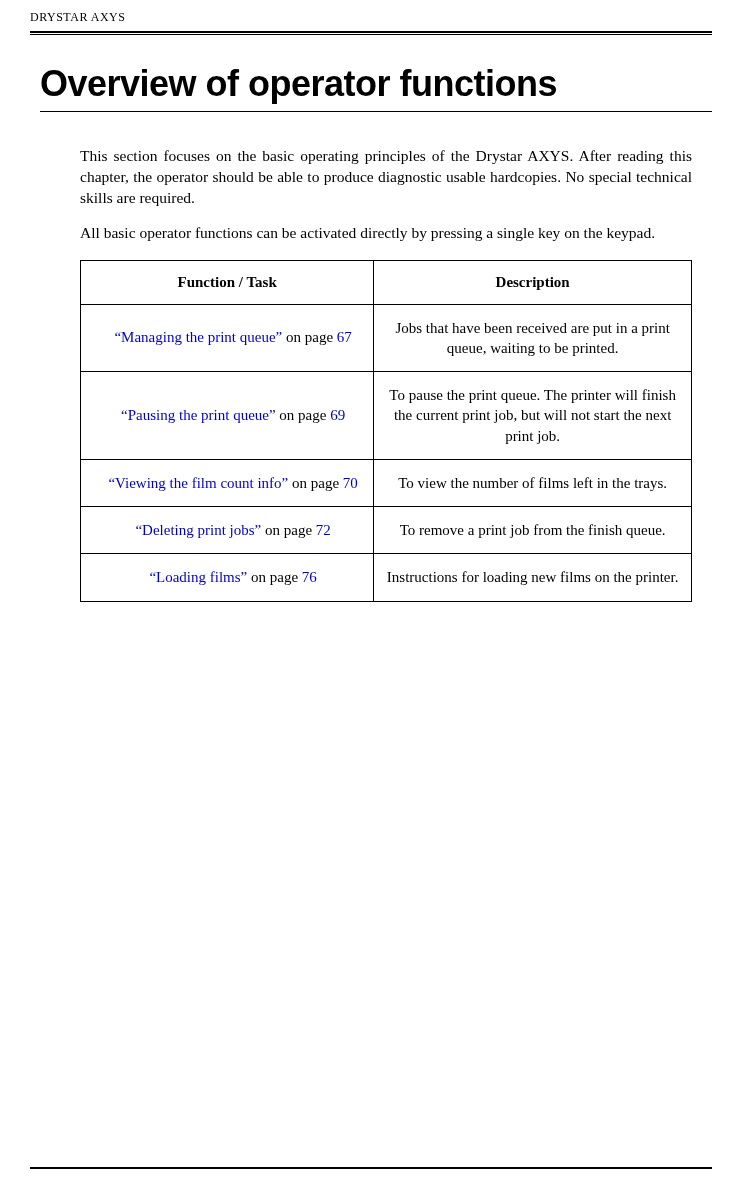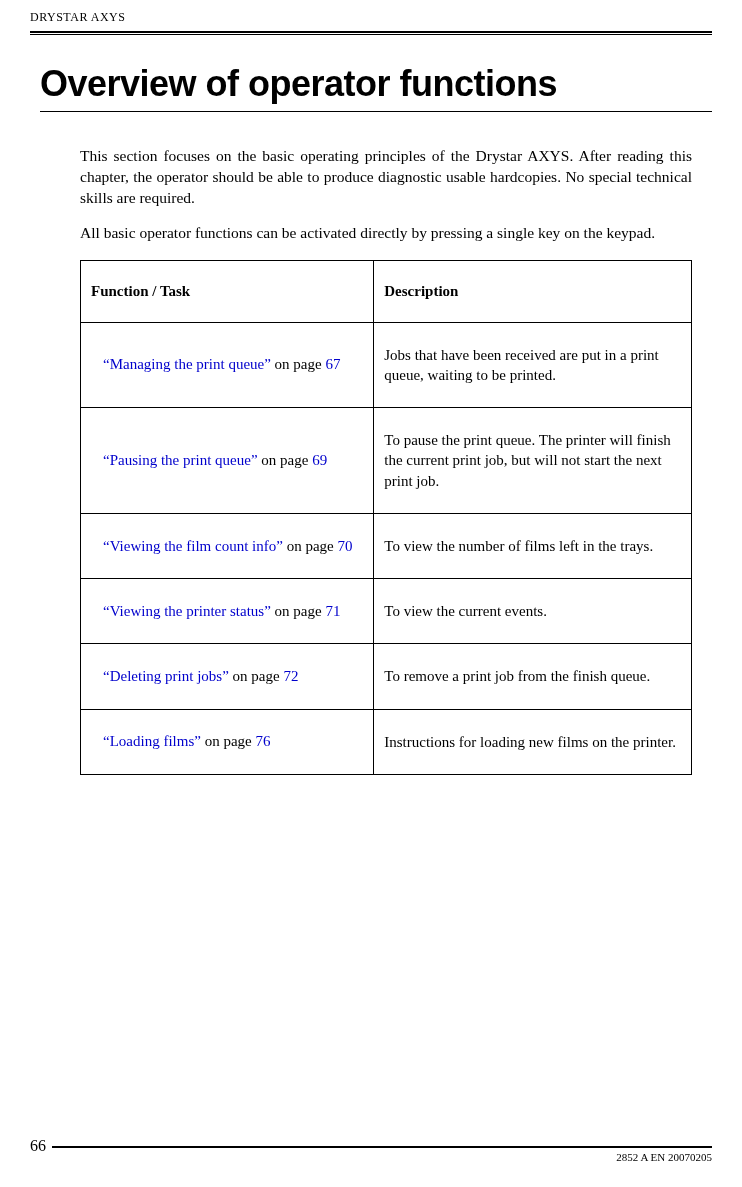--- a/index.html
+++ b/index.html
@@ -52,22 +52,22 @@
       margin-left: 50px;
       margin-right: 20px;
       border-collapse: collapse;
       width: calc(100% - 70px);
       font-size: 15px;
       margin-top: 16px;
     }
     table.func-table th,
     table.func-table td {
       border: 1px solid #000;
-      padding: 22px 10px;
-      text-align: left;
+      padding: 13px 10px;
+      text-align: center;
       vertical-align: middle;
     }
     table.func-table th {
       font-weight: bold;
       font-family: Georgia, serif;
     }
     table.func-table td.func-cell {
       padding-left: 22px;
       width: 48%;
     }
@@ -143,40 +143,30 @@
         <td class="desc-cell">To pause the print queue. The printer will finish the current print job, but will not start the next print job.</td>
       </tr>
       <tr>
         <td class="func-cell">
           <span class="link">“Viewing the film count info”</span><span> on page </span><span class="link">70</span>
         </td>
         <td class="desc-cell">To view the number of films left in the trays.</td>
       </tr>
       <tr>
         <td class="func-cell">
-          <span class="link">“Viewing the printer status”</span><span> on page </span><span class="link">71</span>
-        </td>
-        <td class="desc-cell">To view the current events.</td>
-      </tr>
-      <tr>
-        <td class="func-cell">
           <span class="link">“Deleting print jobs”</span><span> on page </span><span class="link">72</span>
         </td>
         <td class="desc-cell">To remove a print job from the finish queue.</td>
       </tr>
       <tr>
         <td class="func-cell">
           <span class="link">“Loading films”</span><span> on page </span><span class="link">76</span>
         </td>
         <td class="desc-cell">Instructions for loading new films on the printer.</td>
       </tr>
     </tbody>
   </table>
 
   <div class="footer">
     <div class="footer-rule"></div>
-    <div class="footer-row">
-      <span class="page-num">66</span>
-      <span class="doc-id">2852 A EN 20070205</span>
-    </div>
   </div>
 
 </div>
 
 </body></html>

